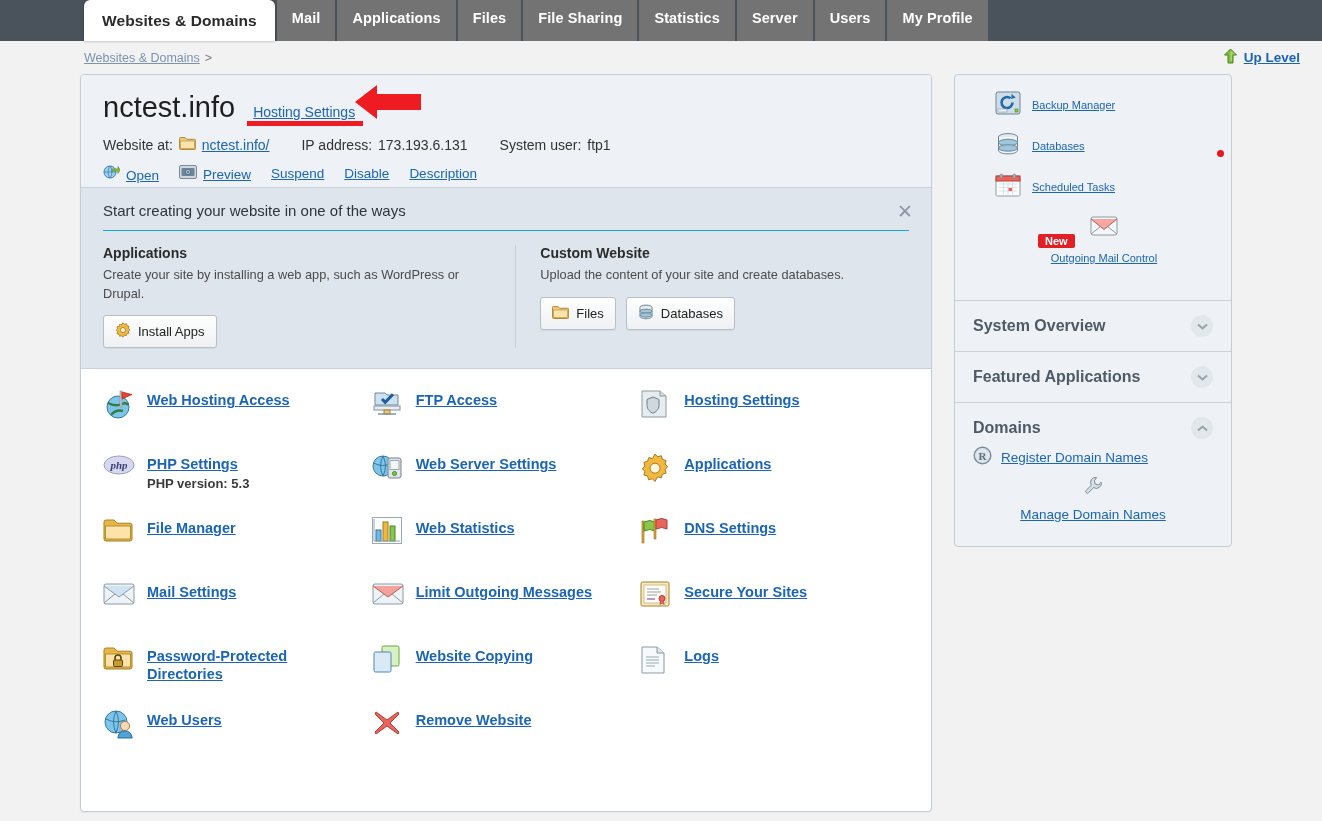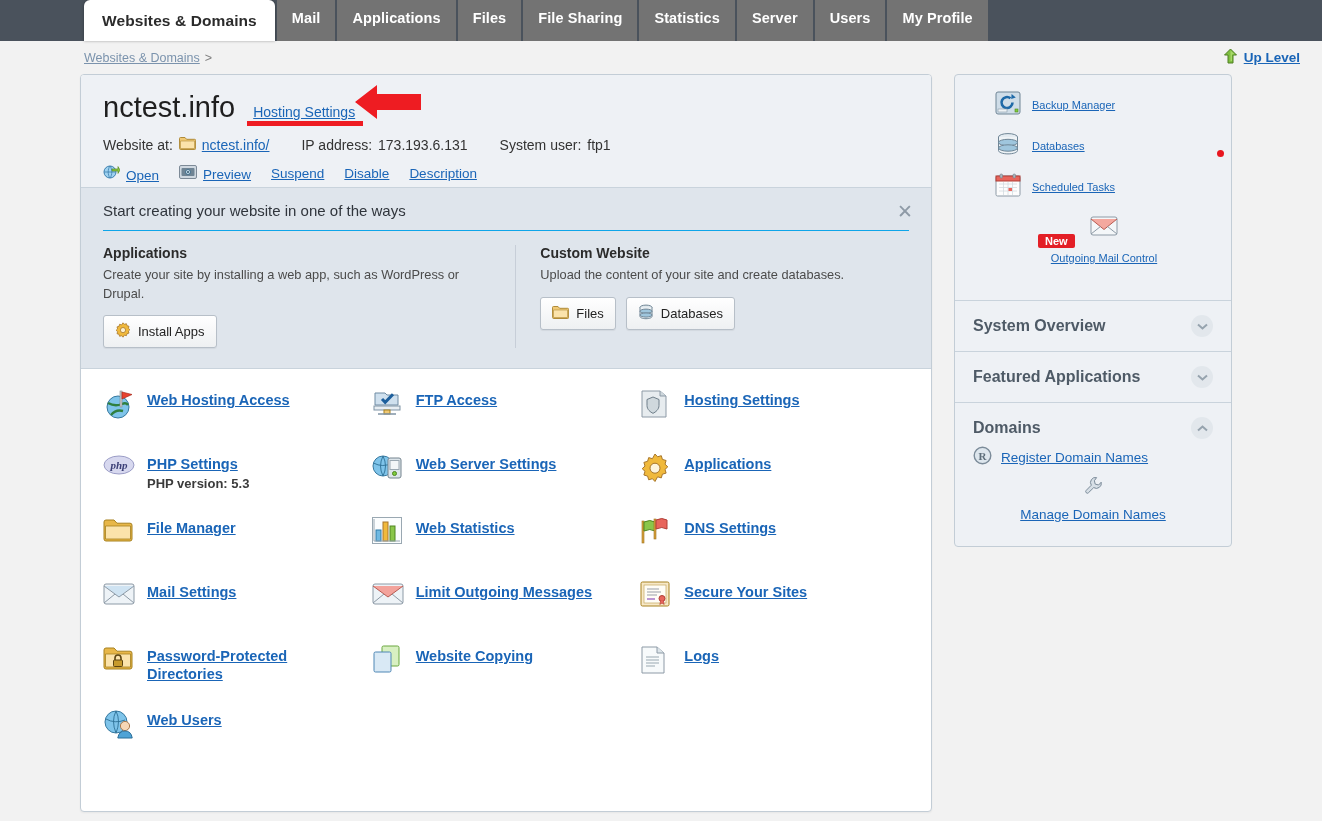--- a/index.html
+++ b/index.html
@@ -565,20 +565,30 @@
                 <svg width="30" height="28" viewBox="0 0 30 28">
                   <rect x="10" y="1" width="17" height="20" rx="1.5" fill="#d8f0c2" stroke="#6aa73e"></rect>
                   <rect x="2" y="7" width="17" height="20" rx="1.5" fill="#d9e9f5" stroke="#4e87b5"></rect>
                 </svg>
               </span>
               <span class="gbody">
                 <a>Website Copying</a>
               </span>
             </div>
 
+            <div class="gitem">
+              <span class="gicon">
+                <svg width="30" height="28" viewBox="0 0 30 28">
+                  <path d="M4 3 L15 11 L26 3 L27 5 L18 14 L27 23 L26 25 L15 17 L4 25 L3 23 L12 14 L3 5 Z" fill="#e8655c" stroke="#b03e36"></path>
+                </svg>
+              </span>
+              <span class="gbody">
+                <a>Remove Website</a>
+              </span>
+            </div>
           </div>
 
           <div class="gcol">
             <div class="gitem">
               <span class="gicon">
                 <svg width="28" height="30" viewBox="0 0 28 30">
                   <path d="M2 2 h18 l6 5 v21 h-24 z" fill="#e7ecef" stroke="#8d9aa6"></path>
                   <path d="M20 2 v5 h6" fill="#cfd8dd" stroke="#8d9aa6"></path>
                   <path d="M13 8 l6 2.5 v6 c0 4-3.4 6.6-6 7.8 c-2.6-1.2-6-3.8-6-7.8 v-6 z" fill="#cfd8dd" stroke="#6f7f8a"></path>
                 </svg>

